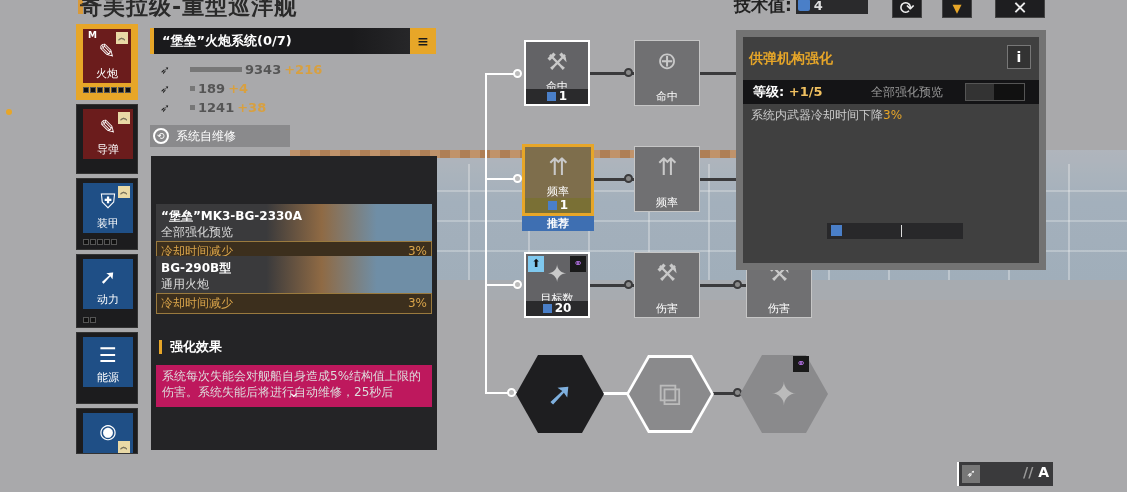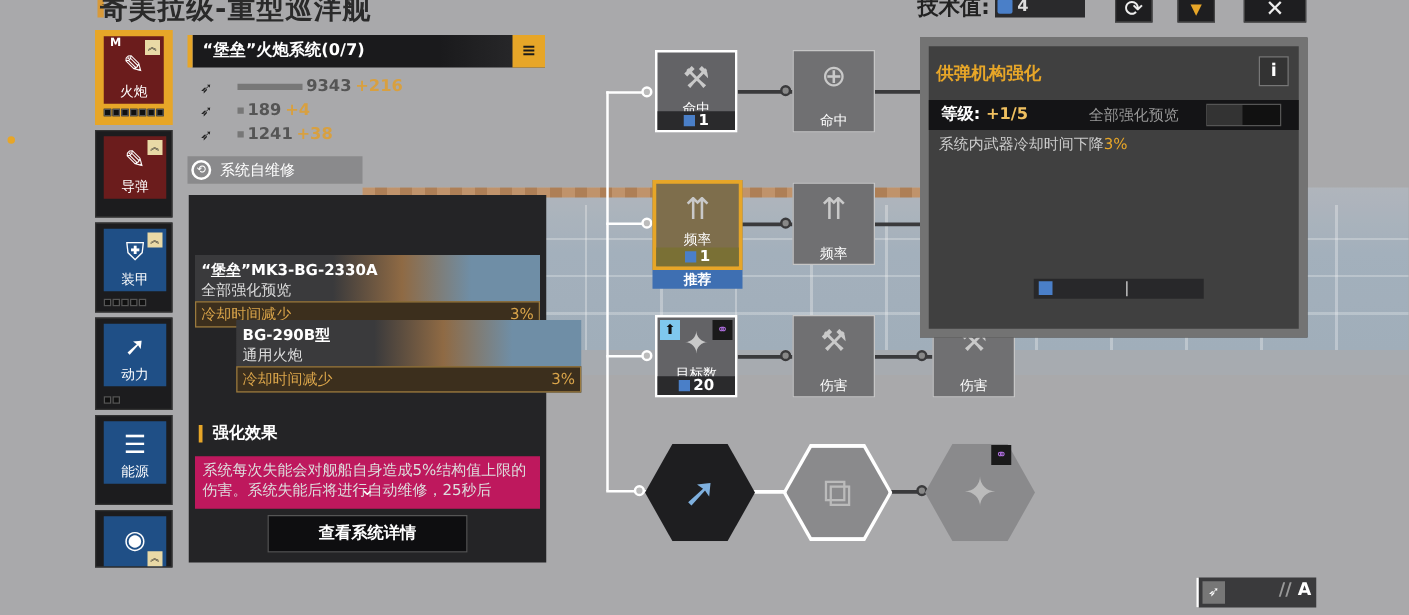--- a/index.html
+++ b/index.html
@@ -203,32 +203,31 @@
 
 <div class="abs mod-panel">
   <div class="mod" style="top:48px;">
     <span class="n1">“堡垒”MK3-BG-2330A</span>
     <span class="n2">全部强化预览</span>
     <div class="eff">
         <span>冷却时间减少</span>
         <span>3%</span>
       </div>
   </div>
-  <div class="mod" style="top:100px;margin-left:33px;">
+  <div class="mod" style="top:100px;">
     <span class="n1">BG-290B型</span>
     <span class="n2">通用火炮</span>
     <div class="eff">
         <span>冷却时间减少</span>
         <span>3%</span>
       </div>
   </div>
   <div class="sec-title" style="position:absolute;top:176px;">强化效果</div>
   <div class="eff-text">系统每次失能会对舰船自身造成5%结构值上限的伤害。系统失能后将进行自动维修，25秒后</div>
   <span class="chev">⌄</span>
-  <div class="detail-btn">查看系统详情</div>
 </div>
 
 <div class="line" style="left:485px;top:73px;width:2px;height:320px;"></div>
 <div class="line" style="left:485px;top:73px;width:36px;height:2px;"></div>
 <div class="line" style="left:485px;top:178px;width:36px;height:2px;"></div>
 <div class="line" style="left:485px;top:284px;width:36px;height:2px;"></div>
 <div class="line" style="left:485px;top:392px;width:36px;height:2px;"></div>
 <div class="dot" style="left:513px;top:69px;"></div>
 <div class="dot" style="left:513px;top:174px;"></div>
 <div class="dot" style="left:513px;top:280px;"></div>

